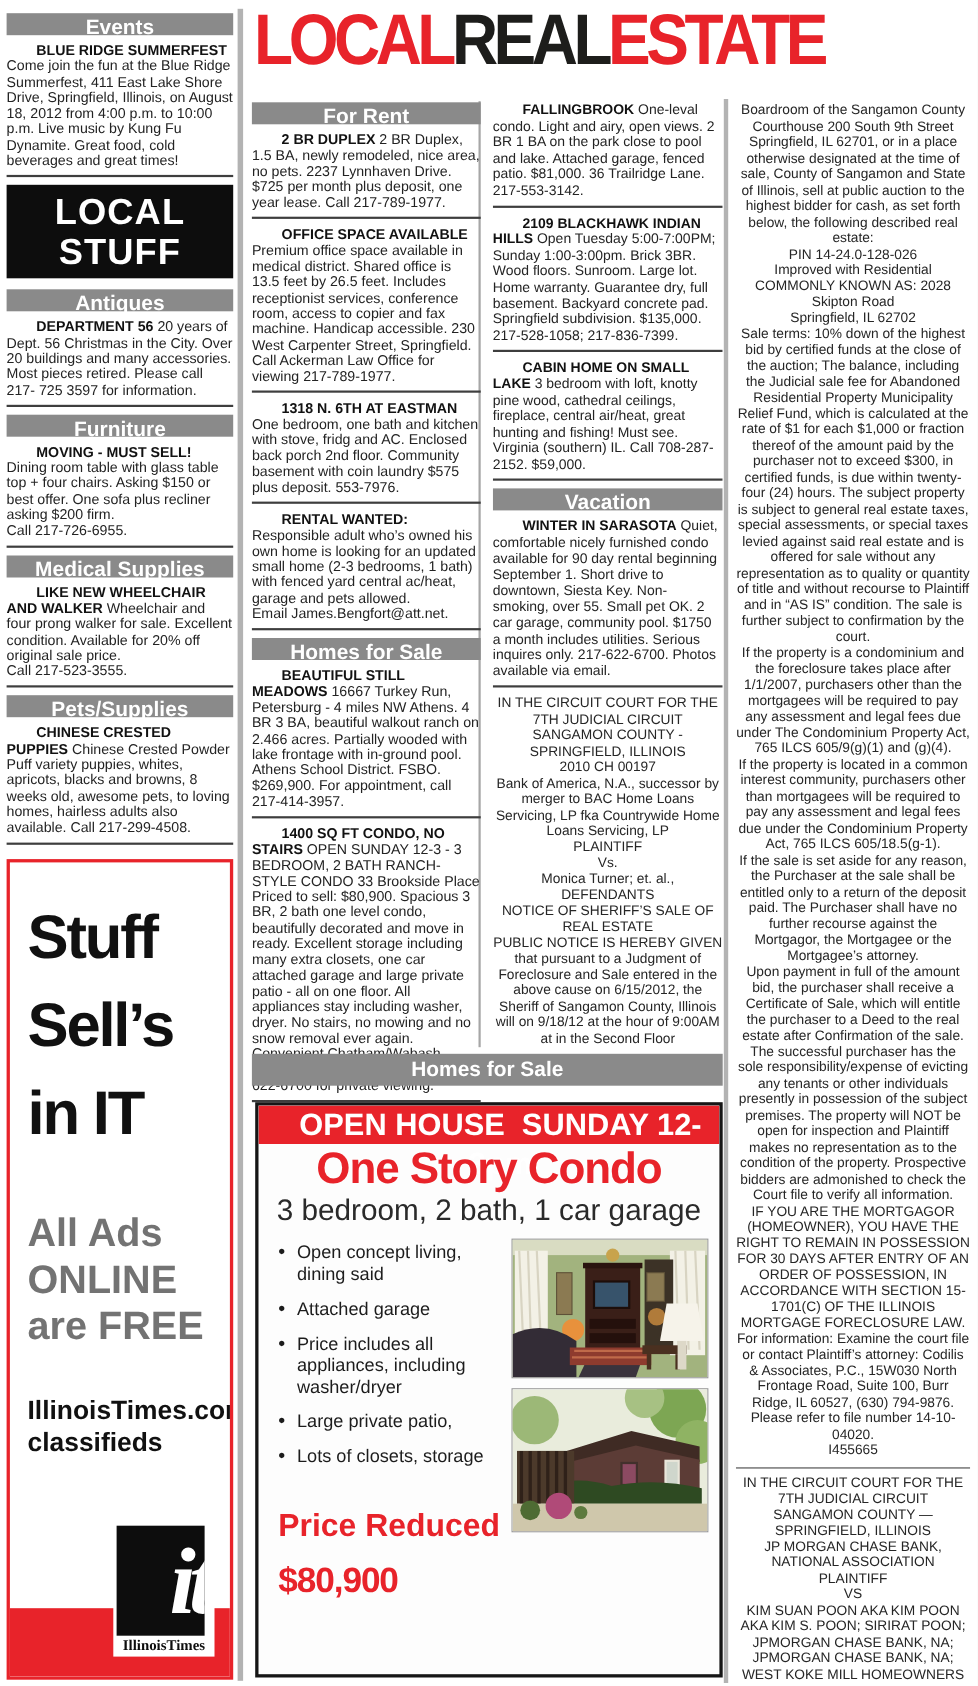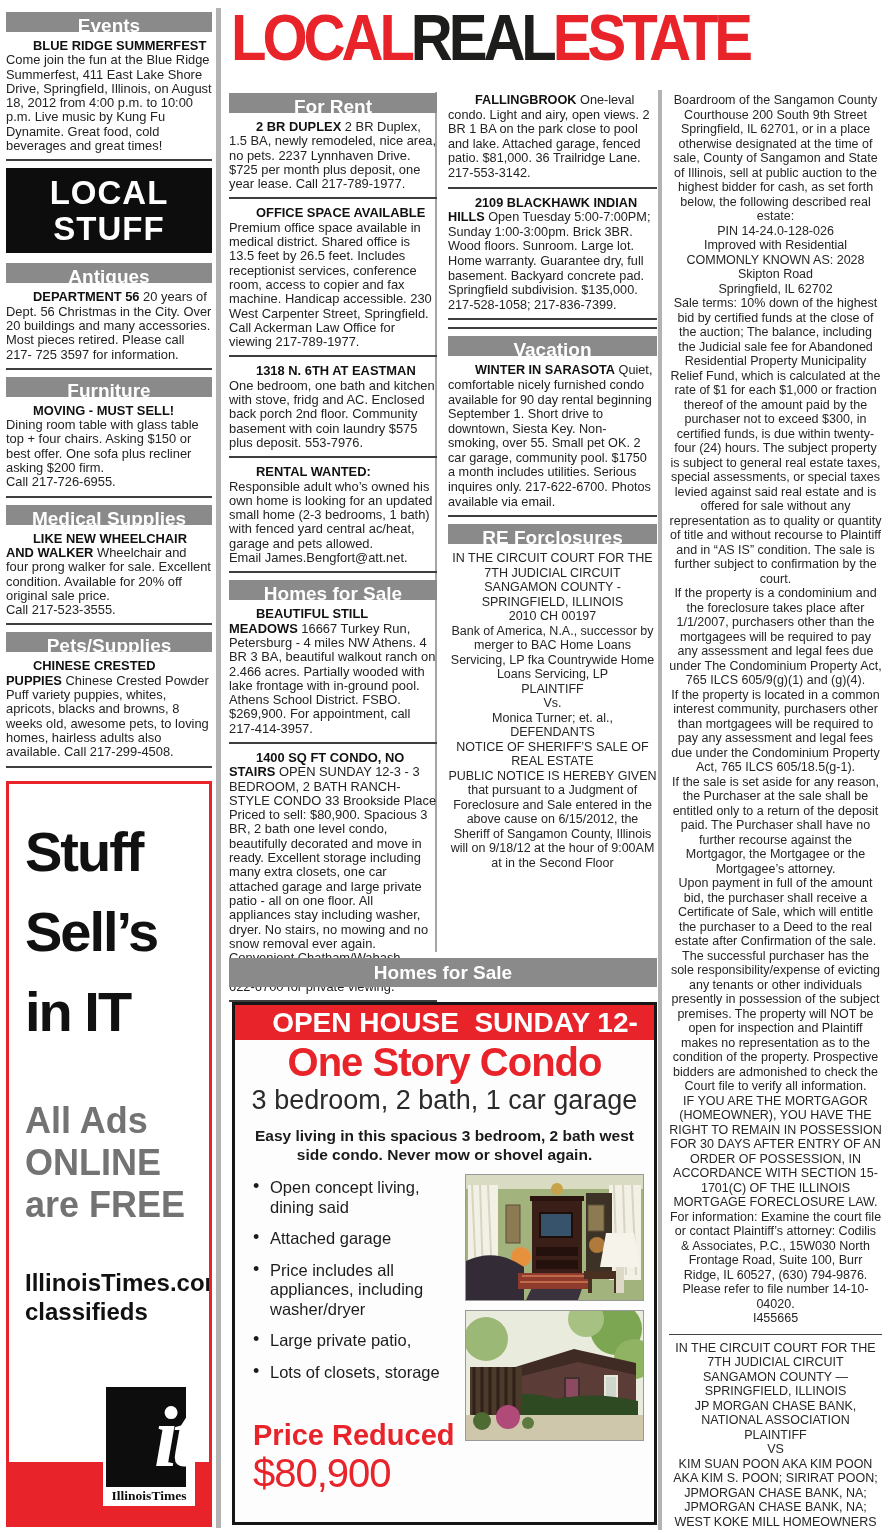--- a/index.html
+++ b/index.html
@@ -87,21 +87,21 @@
   .oh-headline{font-weight:bold;color:#e8232a;font-size:40px;text-align:center;line-height:44px;letter-spacing:-1px;}
   .oh-specs{color:#2a2a2a;font-size:27px;text-align:center;line-height:32px;font-weight:normal;}
   .oh-blurb{font-weight:bold;color:#1a1a1a;font-size:15.5px;text-align:center;line-height:19px;margin:10px 14px 0 14px;}
   .oh-row{display:flex;margin:10px 10px 0 18px;}
   .oh-bullets{width:205px;margin:4px 0 0 0;padding:0;list-style:none;}
   .oh-bullets li{
     font-size:16.5px;line-height:19.5px;color:#1c1c1c;margin:0 0 12px 0;padding-left:17px;position:relative;
   }
   .oh-bullets li::before{content:"\2022";position:absolute;left:0;top:-1px;font-size:18px;}
   .oh-price-label{font-weight:bold;color:#e8232a;font-size:29px;line-height:30px;margin-top:38px;}
-  .oh-price{font-weight:normal;color:#e8232a;font-size:40px;line-height:46px;letter-spacing:-1px;}
+  .oh-price{font-weight:bold;color:#e8232a;font-size:32px;line-height:46px;letter-spacing:-1px;margin-top:11px;}
   .oh-photos{display:flex;flex-direction:column;gap:9px;margin-left:auto;}
   .oh-photo{border:1px solid #999;display:block;}
 </style>
 </head>
 <body>
 
 <div class="page">
 
   <header class="masthead">
     <div class="masthead-text"><span class="mh-red">LOCAL</span><span class="mh-black">REAL</span><span class="mh-red">ESTATE</span></div>
@@ -189,27 +189,27 @@
     <div class="rule"></div>
   </section>
 
   <section class="col col3">
     <p class="ad"><span class="ad-title">FALLINGBROOK</span> <span class="ad-body">One-leval condo.  Light and airy, open views. 2 BR 1 BA on the park close to pool and lake. Attached garage, fenced patio. $81,000. 36 Trailridge Lane. 217-553-3142.</span></p>
     <div class="rule"></div>
 
     <p class="ad"><span class="ad-title">2109 BLACKHAWK INDIAN HILLS</span> <span class="ad-body">Open Tuesday 5:00-7:00PM; Sunday 1:00-3:00pm. Brick 3BR. Wood floors. Sunroom. Large lot. Home warranty. Guarantee dry, full basement. Backyard concrete pad. Springfield subdivision. $135,000. 217-528-1058; 217-836-7399.</span></p>
     <div class="rule"></div>
 
+    <p class="ad"><span class="ad-title">CABIN HOME ON SMALL LAKE</span> <span class="ad-body">3 bedroom with loft, knotty pine wood, cathedral ceilings, fireplace, central air/heat, great hunting and fishing! Must see. Virginia (southern) IL. Call 708-287-2152. $59,000.</span></p>
     <div class="rule"></div>
 
     <div class="bar bar-sp">Vacation</div>
     <p class="ad"><span class="ad-title">WINTER IN SARASOTA</span> <span class="ad-body">Quiet, comfortable nicely furnished condo available for 90 day rental beginning September 1. Short drive to downtown, Siesta Key. Non-smoking, over 55. Small pet OK. 2 car garage, community pool. $1750 a month includes utilities. Serious inquires only. 217-622-6700. Photos available via email.</span></p>
     <div class="rule"></div>
 
-    <div class="bar bar-sp">RE Forclosures</div>
     <div class="legal">IN THE CIRCUIT COURT FOR THE 7TH JUDICIAL CIRCUIT
 SANGAMON COUNTY - SPRINGFIELD, ILLINOIS
 2010 CH 00197
 Bank of America, N.A., successor by merger to BAC Home Loans Servicing, LP fka Countrywide Home Loans Servicing, LP
 PLAINTIFF
 Vs.
 Monica Turner; et. al., DEFENDANTS
 NOTICE OF SHERIFF’S SALE OF REAL ESTATE
 PUBLIC NOTICE IS HEREBY GIVEN that pursuant to a Judgment of Foreclosure and Sale entered in the above cause on 6/15/2012, the Sheriff of Sangamon County, Illinois will on 9/18/12 at the hour of 9:00AM at in the Second Floor</div>
   </section>
@@ -236,21 +236,20 @@
 VS
 KIM SUAN POON AKA KIM POON AKA KIM S. POON; SIRIRAT POON; JPMORGAN CHASE BANK, NA; JPMORGAN CHASE BANK, NA; WEST KOKE MILL HOMEOWNERS ASSOCIATION; STATE OF ILLINOIS; UNKNOWN OWNERS AND NON RECORD CLAIMANTS ; DEFENDANTS</div>
   </section>
 
   <div class="wide-bar">Homes for Sale</div>
 
   <div class="openhouse">
     <div class="oh-banner">OPEN HOUSE  SUNDAY 12-3pm</div>
     <div class="oh-headline">One Story Condo</div>
     <div class="oh-specs">3 bedroom, 2 bath, 1 car garage</div>
-    <div class="oh-blurb">Easy living in this spacious 3 bedroom, 2 bath west side condo. Never mow or shovel again.</div>
 
     <div class="oh-row">
       <div>
         <ul class="oh-bullets">
           <li>Open concept living, dining said</li>
           <li>Attached garage</li>
           <li>Price includes all appliances, including washer/dryer</li>
           <li>Large private patio,</li>
           <li>Lots of closets, storage</li>
         </ul>

